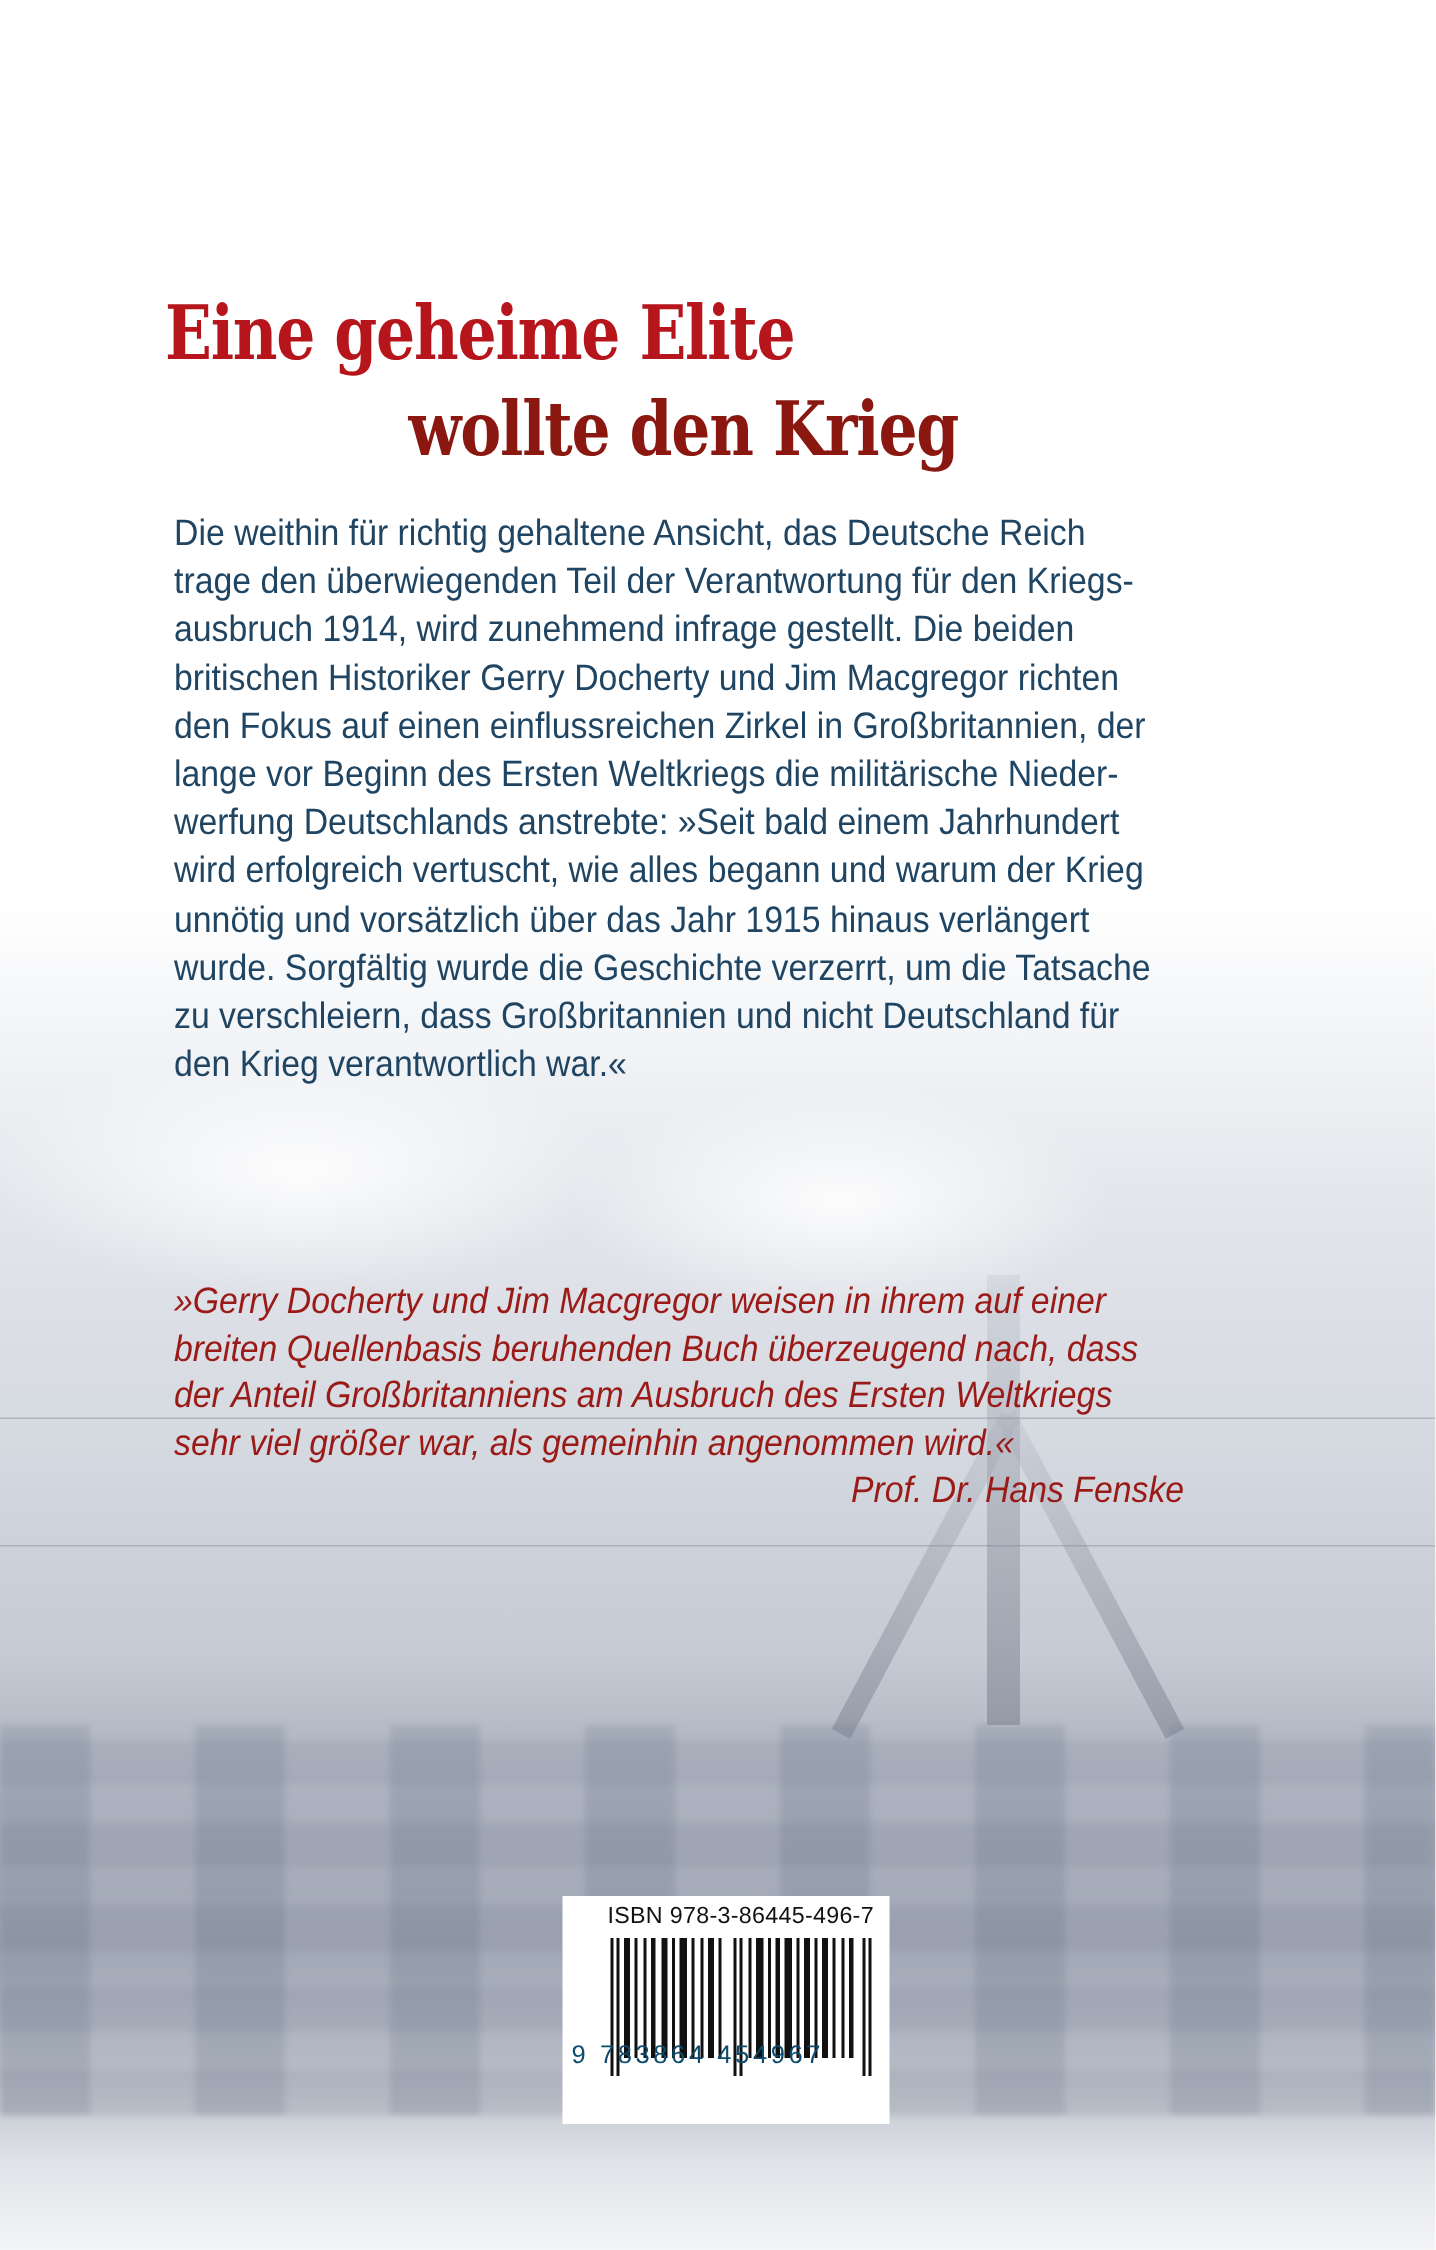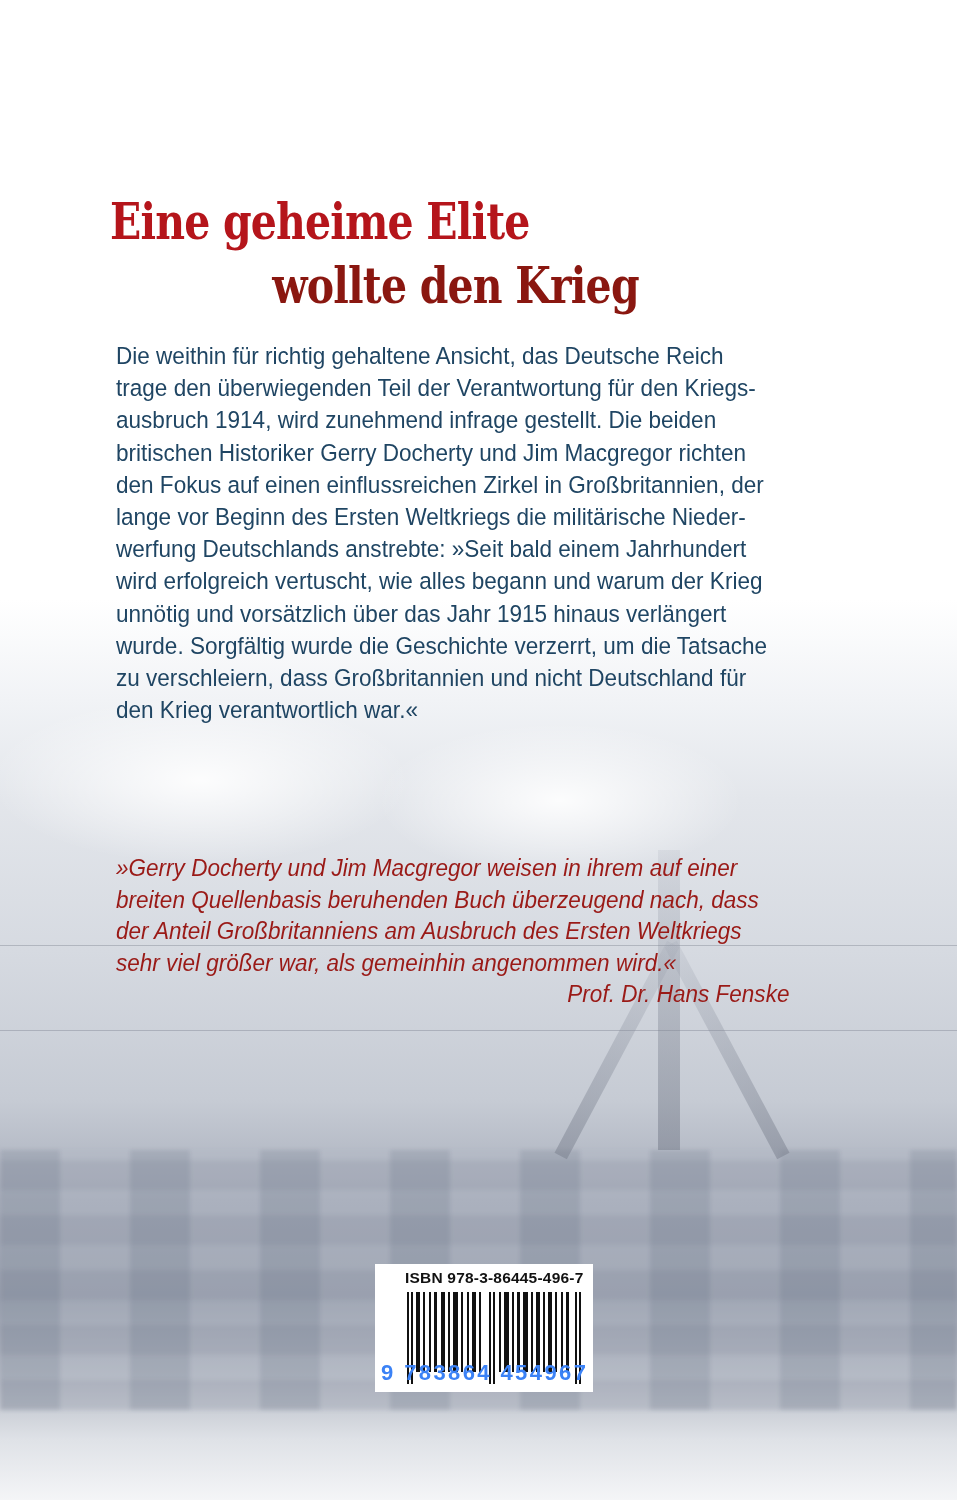--- a/index.html
+++ b/index.html
@@ -56,33 +56,32 @@
   }
   .body span { display: block; white-space: nowrap; }
   .quote {
     position: absolute; left: 116px; top: 852px; width: 740px;
     color: #9a1a17; font-size: 24.5px; line-height: 31.5px; font-style: italic;
     transform: scaleX(0.92); transform-origin: left top;
   }
   .quote span { display: block; white-space: nowrap; }
   .quote .author { text-align: right; padding-right: 8px; }
   .barcode {
-    position: absolute; left: 375px; top: 1264px; width: 218px; height: 128px;
+    position: absolute; left: 375px; top: 1264px; width: 218px; height: 152px;
     background: #ffffff;
-    font-weight: bold;
   }
   .isbn-text {
     position: absolute; left: 30px; top: 5px; font-size: 15.5px; color: #111;
     letter-spacing: 0.2px; white-space: nowrap;
   }
   .bars {
     position: absolute; left: 30px; top: 28px; width: 185px; height: 92px;
   }
   .digits {
-    position: absolute; left: 6px; top: 96px; font-size: 22px; color: #3b82f6; white-space: nowrap;
+    position: absolute; left: 6px; top: 96px; font-size: 17px; color: #0c4a6e; white-space: nowrap;
     letter-spacing: 2.4px;
   }
 </style>
 </head>
 <body>
 
 <div class="bg"></div>
 <div class="trench"></div>
 <div class="wire" style="top:945px"></div>
 <div class="wire" style="top:1030px"></div>

